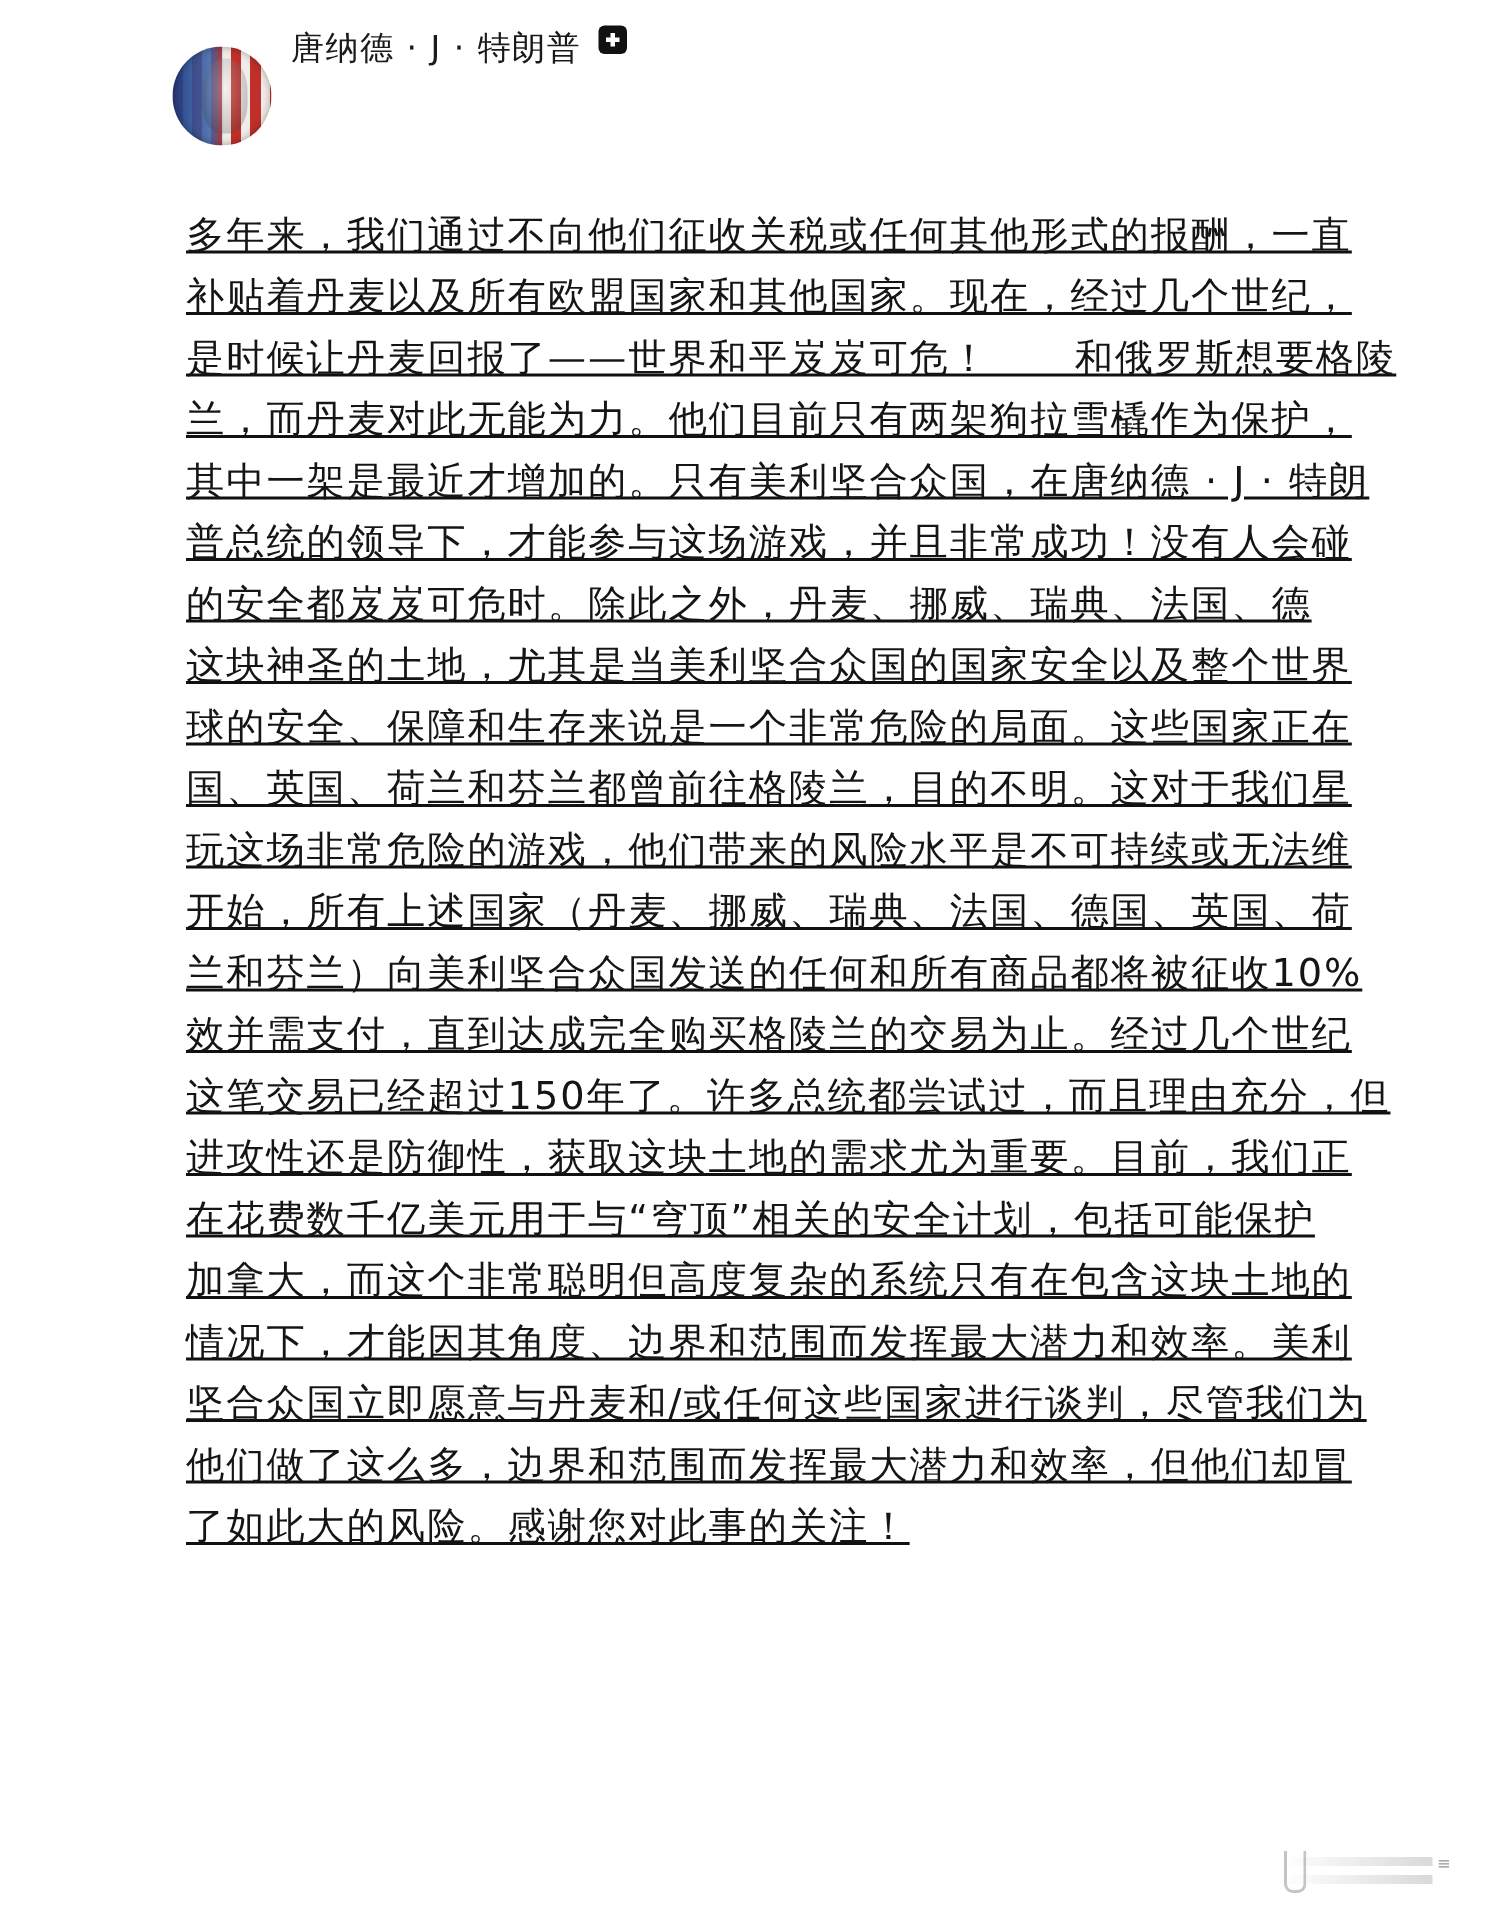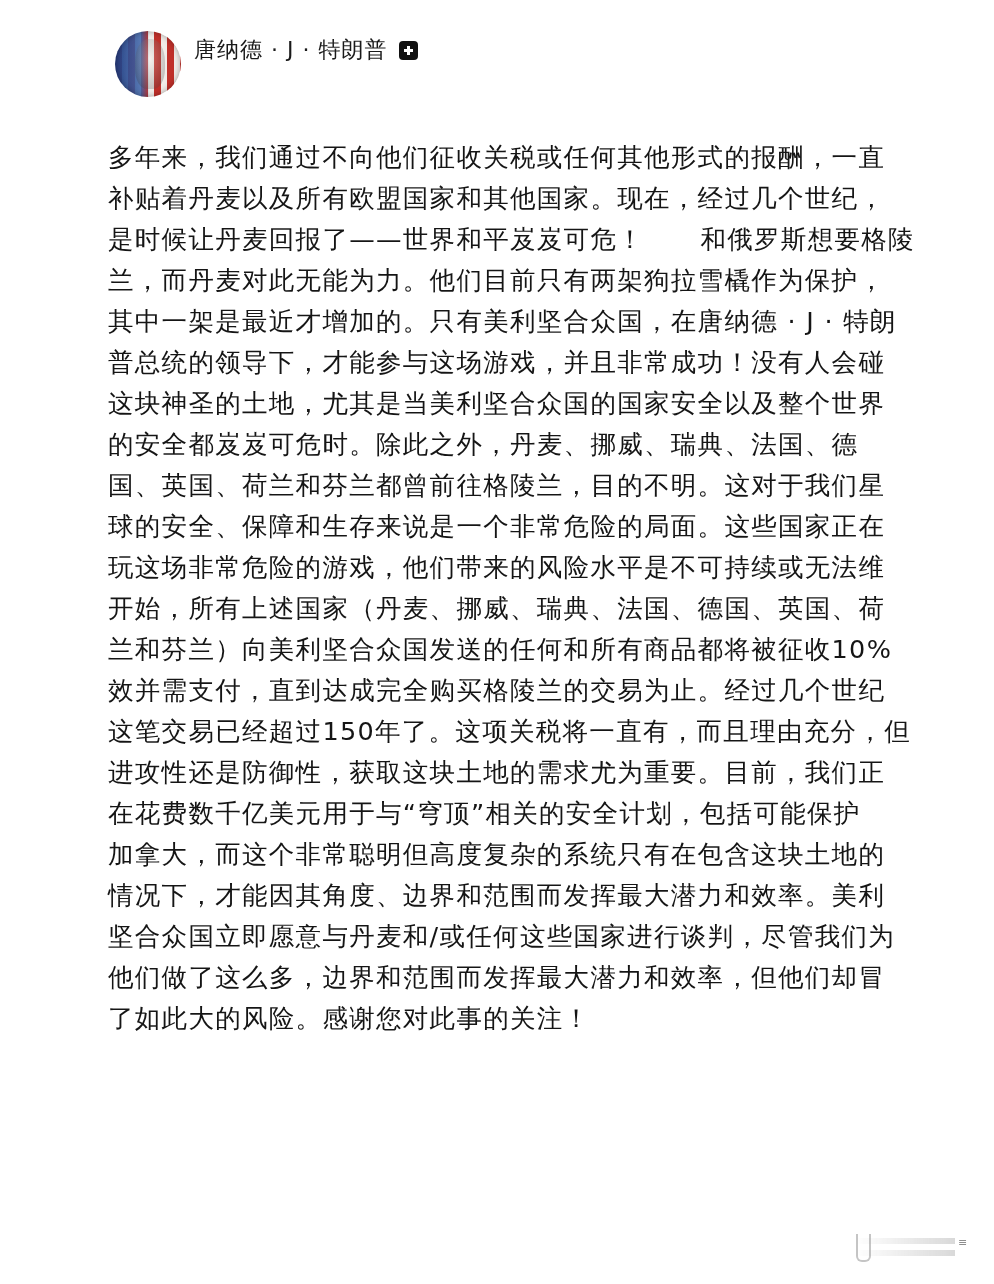--- a/index.html
+++ b/index.html
@@ -3,21 +3,21 @@
 <meta charset="utf-8">
 <style>
   html, body { margin: 0; padding: 0; background: #ffffff; }
   body {
     width: 994px; height: 1284px; position: relative; overflow: hidden;
     font-family: "DejaVu Sans", "Liberation Sans", sans-serif;
     color: #111111;
   }
   .header {
     position: absolute; left: 115px; top: 31px; height: 66px;
-    display: flex; align-items: center;
+    display: flex; 
   }
   .avatar {
     width: 66px; height: 66px; border-radius: 50%;
     background:
       linear-gradient(90deg, rgba(30,60,130,0.95) 0%, rgba(60,100,170,0.85) 40%, rgba(0,0,0,0) 52%),
       repeating-linear-gradient(90deg, #c0302a 0px, #c0302a 7px, #f1ece8 7px, #f1ece8 13px);
     position: relative; overflow: hidden;
     box-shadow: inset 0 0 6px rgba(0,0,0,0.35);
   }
   .avatar::after {
@@ -35,21 +35,21 @@
     position: relative; top: -14px;
   }
   .badge .plus { position: relative; width: 9px; height: 9px; }
   .badge .plus::before, .badge .plus::after {
     content: ""; position: absolute; background: #fff;
   }
   .badge .plus::before { left: 3px; top: 0; width: 3px; height: 9px; }
   .badge .plus::after { left: 0; top: 3px; width: 9px; height: 3px; }
 
   .post-body {
-    position: absolute; left: 108px; top: 137px; width: 830px;
+    position: absolute; left: 124px; top: 137px; width: 830px; text-decoration: underline;
   }
   .line {
     height: 41px; line-height: 41px; font-size: 25.5px; white-space: pre;
     color: #151515; letter-spacing: 1.3px;
   }
   .watermark {
     position: absolute; left: 790px; top: 1232px; width: 190px; height: 30px;
     opacity: 0.55;
   }
   .watermark .bar1, .watermark .bar2 {
@@ -77,29 +77,29 @@
     </span>
 </div>
 
 <div class="post-body">
   <div class="line">多年来，我们通过不向他们征收关税或任何其他形式的报酬，一直</div>
   <div class="line">补贴着丹麦以及所有欧盟国家和其他国家。现在，经过几个世纪，</div>
   <div class="line">是时候让丹麦回报了——世界和平岌岌可危！      和俄罗斯想要格陵</div>
   <div class="line">兰，而丹麦对此无能为力。他们目前只有两架狗拉雪橇作为保护，</div>
   <div class="line">其中一架是最近才增加的。只有美利坚合众国，在唐纳德 · J · 特朗</div>
   <div class="line">普总统的领导下，才能参与这场游戏，并且非常成功！没有人会碰</div>
+  <div class="line">的安全都岌岌可危时。除此之外，丹麦、挪威、瑞典、法国、德</div>
   <div class="line">这块神圣的土地，尤其是当美利坚合众国的国家安全以及整个世界</div>
-  <div class="line">的安全都岌岌可危时。除此之外，丹麦、挪威、瑞典、法国、德</div>
+  <div class="line">球的安全、保障和生存来说是一个非常危险的局面。这些国家正在</div>
   <div class="line">国、英国、荷兰和芬兰都曾前往格陵兰，目的不明。这对于我们星</div>
-  <div class="line">球的安全、保障和生存来说是一个非常危险的局面。这些国家正在</div>
   <div class="line">玩这场非常危险的游戏，他们带来的风险水平是不可持续或无法维</div>
   <div class="line">开始，所有上述国家（丹麦、挪威、瑞典、法国、德国、英国、荷</div>
   <div class="line">兰和芬兰）向美利坚合众国发送的任何和所有商品都将被征收10%</div>
   <div class="line">效并需支付，直到达成完全购买格陵兰的交易为止。经过几个世纪</div>
-  <div class="line">这笔交易已经超过150年了。这项关税将一直有，而且理由充分，但</div>
+  <div class="line">这笔交易已经超过150年了。许多总统都尝试过，而且理由充分，但</div>
   <div class="line">进攻性还是防御性，获取这块土地的需求尤为重要。目前，我们正</div>
   <div class="line">在花费数千亿美元用于与“穹顶”相关的安全计划，包括可能保护</div>
   <div class="line">加拿大，而这个非常聪明但高度复杂的系统只有在包含这块土地的</div>
   <div class="line">情况下，才能因其角度、边界和范围而发挥最大潜力和效率。美利</div>
   <div class="line">坚合众国立即愿意与丹麦和/或任何这些国家进行谈判，尽管我们为</div>
   <div class="line">他们做了这么多，边界和范围而发挥最大潜力和效率，但他们却冒</div>
   <div class="line">了如此大的风险。感谢您对此事的关注！</div>
 </div>
 
 <div class="watermark">

